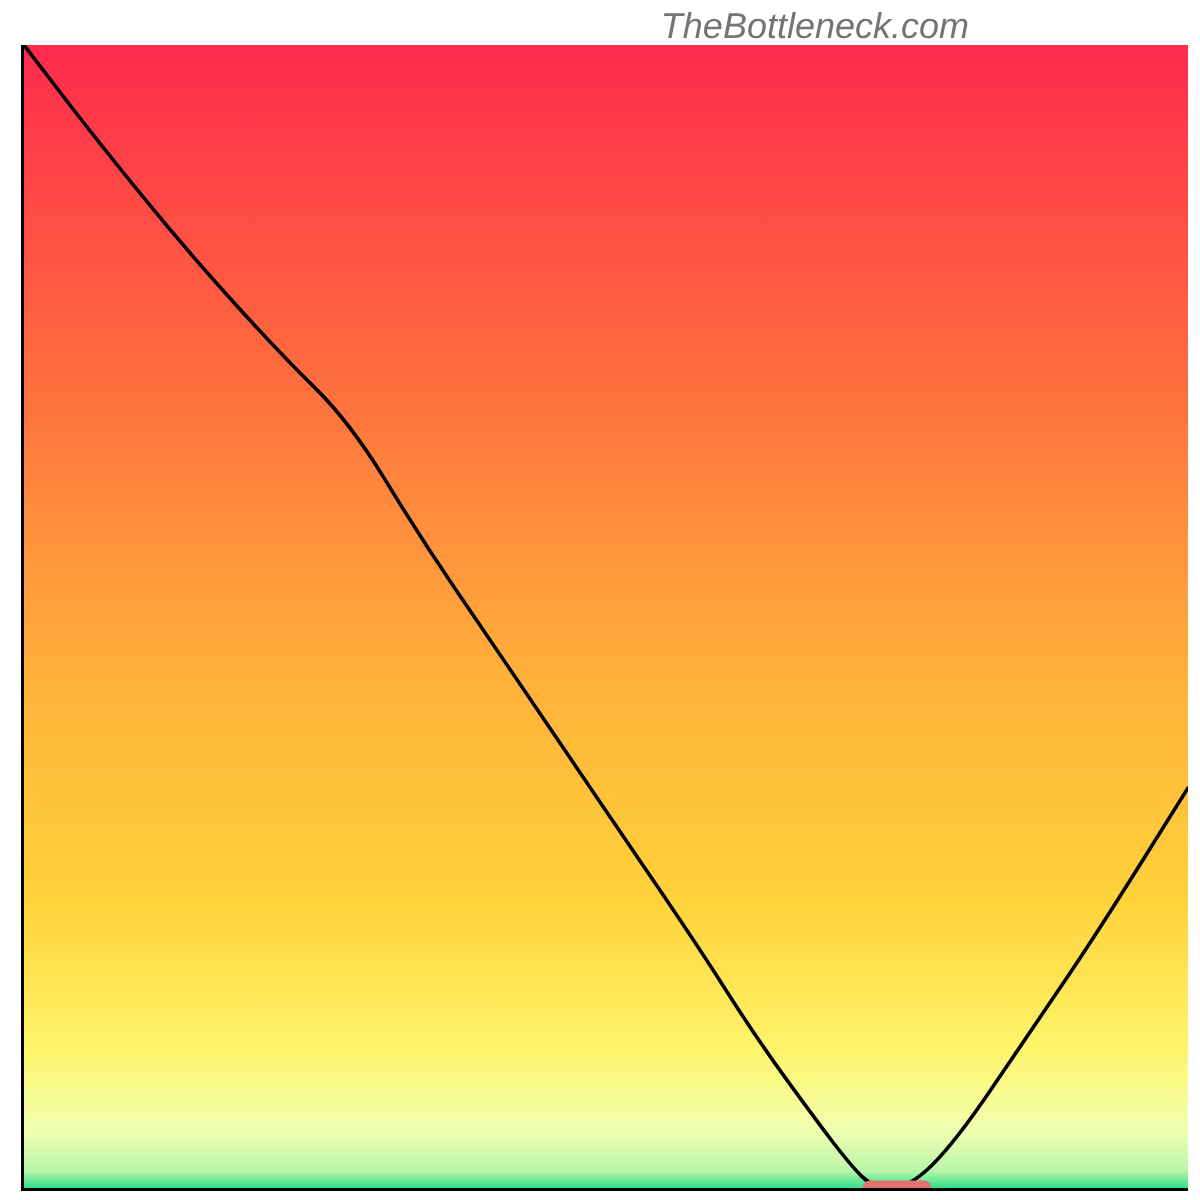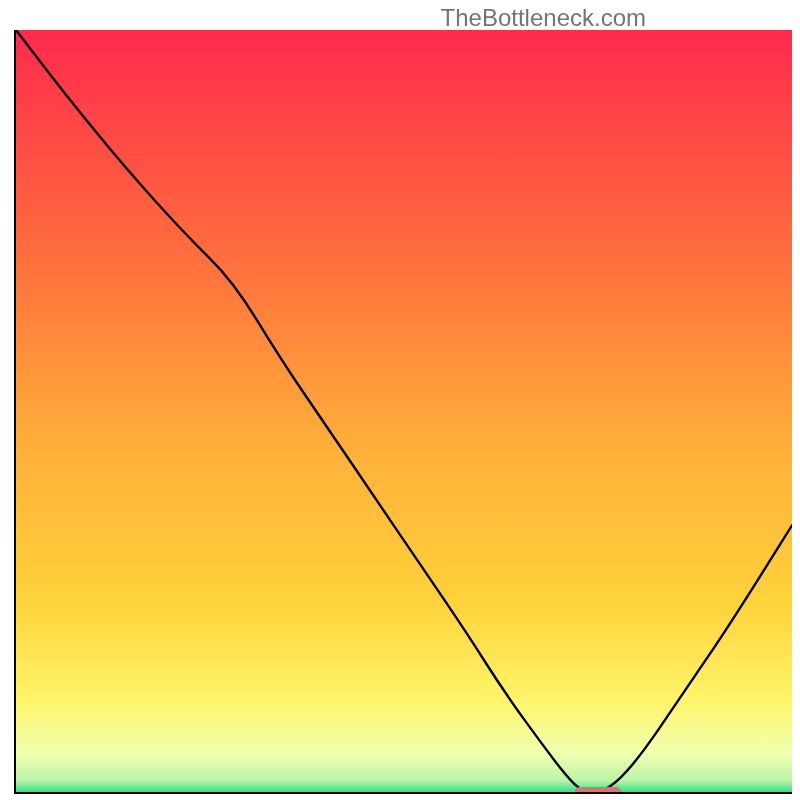--- a/index.html
+++ b/index.html
@@ -8,20 +8,21 @@
     width: 800px;
     height: 800px;
     background: #ffffff;
     overflow: hidden;
     font-family: Arial, Helvetica, sans-serif;
   }
   .frame {
     position: relative;
     width: 656px;
     height: 800px;
+    font-style: italic;
   }
   .watermark {
     position: absolute;
     top: 4px;
     right: 10px;
     font-size: 24px;
     font-weight: 500;
     color: #747474;
     letter-spacing: 0px;
   }

